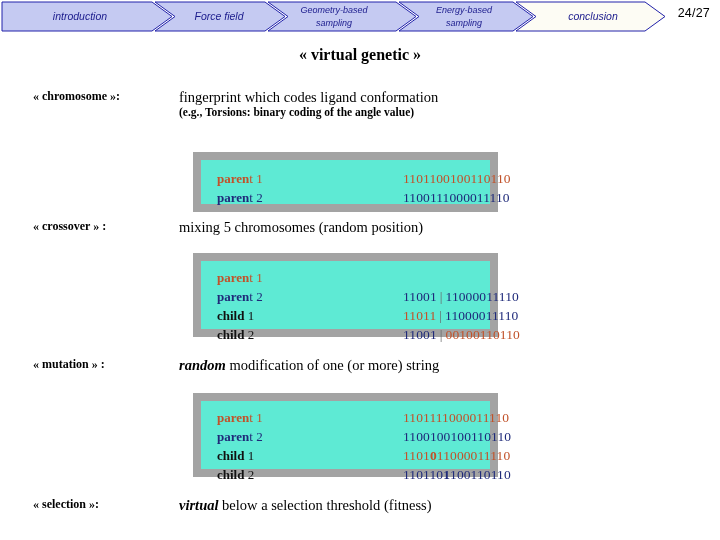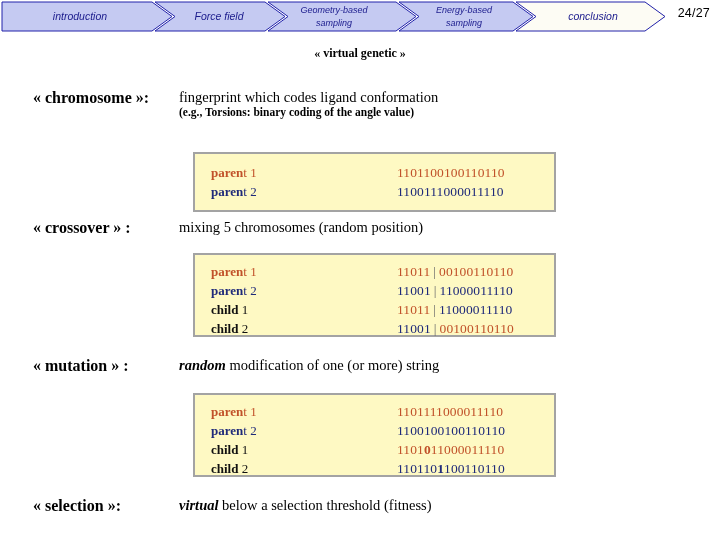--- a/index.html
+++ b/index.html
@@ -57,37 +57,37 @@
 
   
   #slide-title {
     position: absolute;
     left: 0;
     top: 46px;
     width: 720px;
     text-align: center;
     font-family: "Liberation Serif", serif;
     font-weight: bold;
-    font-size: 12px;
+    font-size: 16px;
     color: #000000;
   }
 
   
   .def-row {
     position: absolute;
     left: 0;
     width: 720px;
     font-size: 14.5px;
     white-space: nowrap;
   }
   .def-term {
     position: absolute;
     left: 33px;
     font-weight: bold;
-    font-size: 16px;
+    font-size: 12px;
   }
   .def-desc {
     position: absolute;
     left: 179px;
     font-weight: normal;
     font-size: 14.5px;
   }
   .def-desc b {
     font-weight: bold;
     font-style: italic;
@@ -102,23 +102,23 @@
     font-weight: bold;
     font-size: 11.5px;
     color: #000000;
     white-space: nowrap;
   }
 
   
   .code-box {
     position: absolute;
     left: 193px;
-    width: 363px;
-    background: #fef9c3;
-    border: 2px solid #a3a3a3;
+    width: 305px;
+    background: #5eead4;
+    border: 8px solid #a3a3a3;
     box-sizing: border-box;
   }
   .code-row {
     position: relative;
     height: 19px;
     line-height: 19px;
     white-space: nowrap;
   }
   .row-label {
     position: absolute;
@@ -205,21 +205,20 @@
   </div>
 
 <div class="def-row" id="row-crossover">
   <span class="def-term">« crossover » :</span>
   <span class="def-desc">mixing 5 chromosomes (random position)</span>
 </div>
 
 <div class="code-box" id="box-crossover">
     <div class="code-row">
       <span class="row-label c-orange"><span class="lbl-bold">paren</span>t 1</span>
-      <span class="row-bits"><span class="c-orange">11011</span><span class="sep">|</span><span class="c-orange">00100110110</span></span>
     </div>
     <div class="code-row">
       <span class="row-label c-blue"><span class="lbl-bold">paren</span>t 2</span>
       <span class="row-bits"><span class="c-blue">11001</span><span class="sep">|</span><span class="c-blue">11000011110</span></span>
     </div>
     <div class="code-row">
       <span class="row-label c-black"><span class="lbl-bold">child</span> 1</span>
       <span class="row-bits"><span class="c-orange">11011</span><span class="sep">|</span><span class="c-blue">11000011110</span></span>
     </div>
     <div class="code-row">

